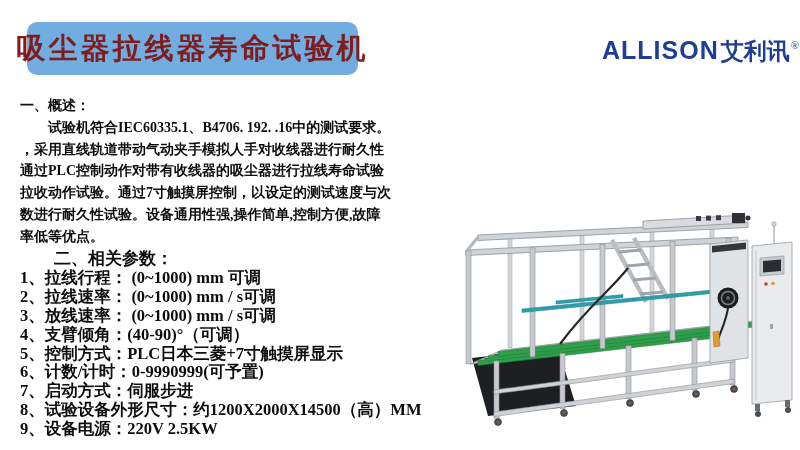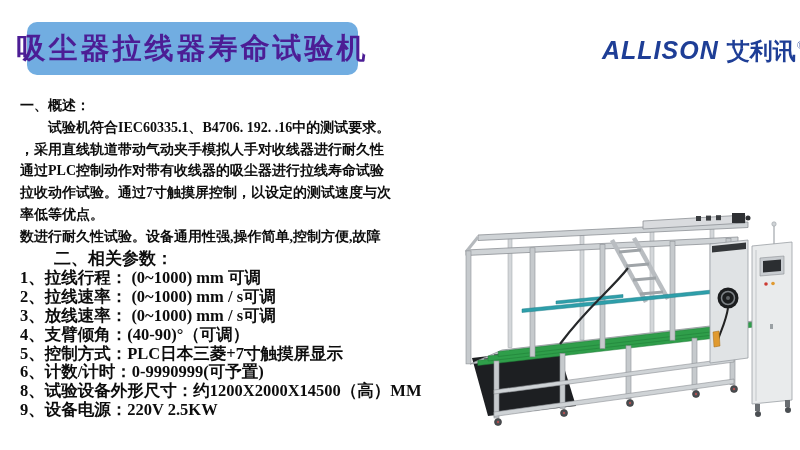--- a/index.html
+++ b/index.html
@@ -3,29 +3,29 @@
 <meta charset="utf-8">
 <style>
   html,body{margin:0;padding:0;background:#ffffff;}
   .page{position:relative;width:800px;height:450px;background:#fff;overflow:hidden;
         font-family:"Liberation Serif", serif;color:#0d0d0d;}
 
   
   .banner{position:absolute;left:27px;top:22px;width:331px;height:53px;
           background:var(--banner-bg,#71ade1);border-radius:10px;
           display:flex;align-items:center;justify-content:center;}
-  .banner span{font-size:29px;font-weight:800;letter-spacing:3px;color:#4c1d95;
+  .banner span{font-size:29px;font-weight:800;letter-spacing:3px;color:#7f1d1d;
                font-family:"Liberation Serif", serif;white-space:nowrap;}
 
   
   .logo{position:absolute;left:602px;top:36px;white-space:nowrap;color:var(--logo-blue,#1e3e96);}
   .logo .logo-latin{font-family:"Liberation Sans", sans-serif;font-weight:800;
-                    font-size:25px;letter-spacing:1px;font-style:italic;}
+                    font-size:25px;letter-spacing:1px;}
   .logo .logo-cjk{font-family:"Liberation Sans", sans-serif;font-weight:800;
-                  font-size:23px;margin-left:8px;}
+                  font-size:23px;margin-left:2px;}
   .logo .logo-reg{font-size:11px;position:relative;top:-10px;margin-left:1px;}
 
   
   .textcol{position:absolute;left:20px;top:95px;width:470px;}
   .ov-head,.ov-line{font-size:14px;font-weight:700;line-height:21.8px;white-space:nowrap;}
   .pm-head{font-size:17px;font-weight:700;line-height:21.8px;white-space:nowrap;margin-left:34px;}
   .pm-item{font-size:16.5px;font-weight:700;line-height:18.8px;white-space:nowrap;}
 
   
   .machine{position:absolute;left:460px;top:206px;width:340px;height:240px;}
@@ -43,29 +43,30 @@
   <div class="logo">
     <span class="logo-latin">ALLISON</span><span class="logo-cjk">艾利讯</span><span class="logo-reg">®</span>
   </div>
 
   <div class="textcol">
     <div class="ov-head">一、概述：</div>
     <div class="ov-line">　　试验机符合IEC60335.1、B4706. 192. .16中的测试要求。</div>
     <div class="ov-line">，采用直线轨道带动气动夹手模拟人手对收线器进行耐久性</div>
     <div class="ov-line">通过PLC控制动作对带有收线器的吸尘器进行拉线寿命试验</div>
     <div class="ov-line">拉收动作试验。通过7寸触摸屏控制，以设定的测试速度与次</div>
+    <div class="ov-line">数进行耐久性试验。设备通用性强,操作简单,控制方便,故障</div>
     <div class="ov-line">率低等优点。</div>
-    <div class="ov-line">数进行耐久性试验。设备通用性强,操作简单,控制方便,故障</div>
     <div class="pm-head">二、相关参数：</div>
     <div class="pm-item">1、拉线行程： (0~1000) mm 可调</div>
     <div class="pm-item">2、拉线速率： (0~1000) mm / s可调</div>
     <div class="pm-item">3、放线速率： (0~1000) mm / s可调</div>
     <div class="pm-item">4、支臂倾角：(40-90)°（可调）</div>
     <div class="pm-item">5、控制方式：PLC日本三菱+7寸触摸屏显示</div>
     <div class="pm-item">6、计数/计时：0-9990999(可予置)</div>
+    <div class="pm-item">7、启动方式：伺服步进</div>
     <div class="pm-item">8、试验设备外形尺寸：约1200X2000X14500（高）MM</div>
     <div class="pm-item">9、设备电源：220V 2.5KW</div>
   </div>
 
   <div class="machine">
     <svg viewBox="0 0 340 240" xmlns="http://www.w3.org/2000/svg">
 
       <polygon points="12,152 98,142 116,200 28,210" fill="#1d1f22"></polygon>
 
       <polygon points="10,158 270,128 302,114 42,144" fill="#c8ccd0" stroke="#8d9196" stroke-width="0.8"></polygon>

